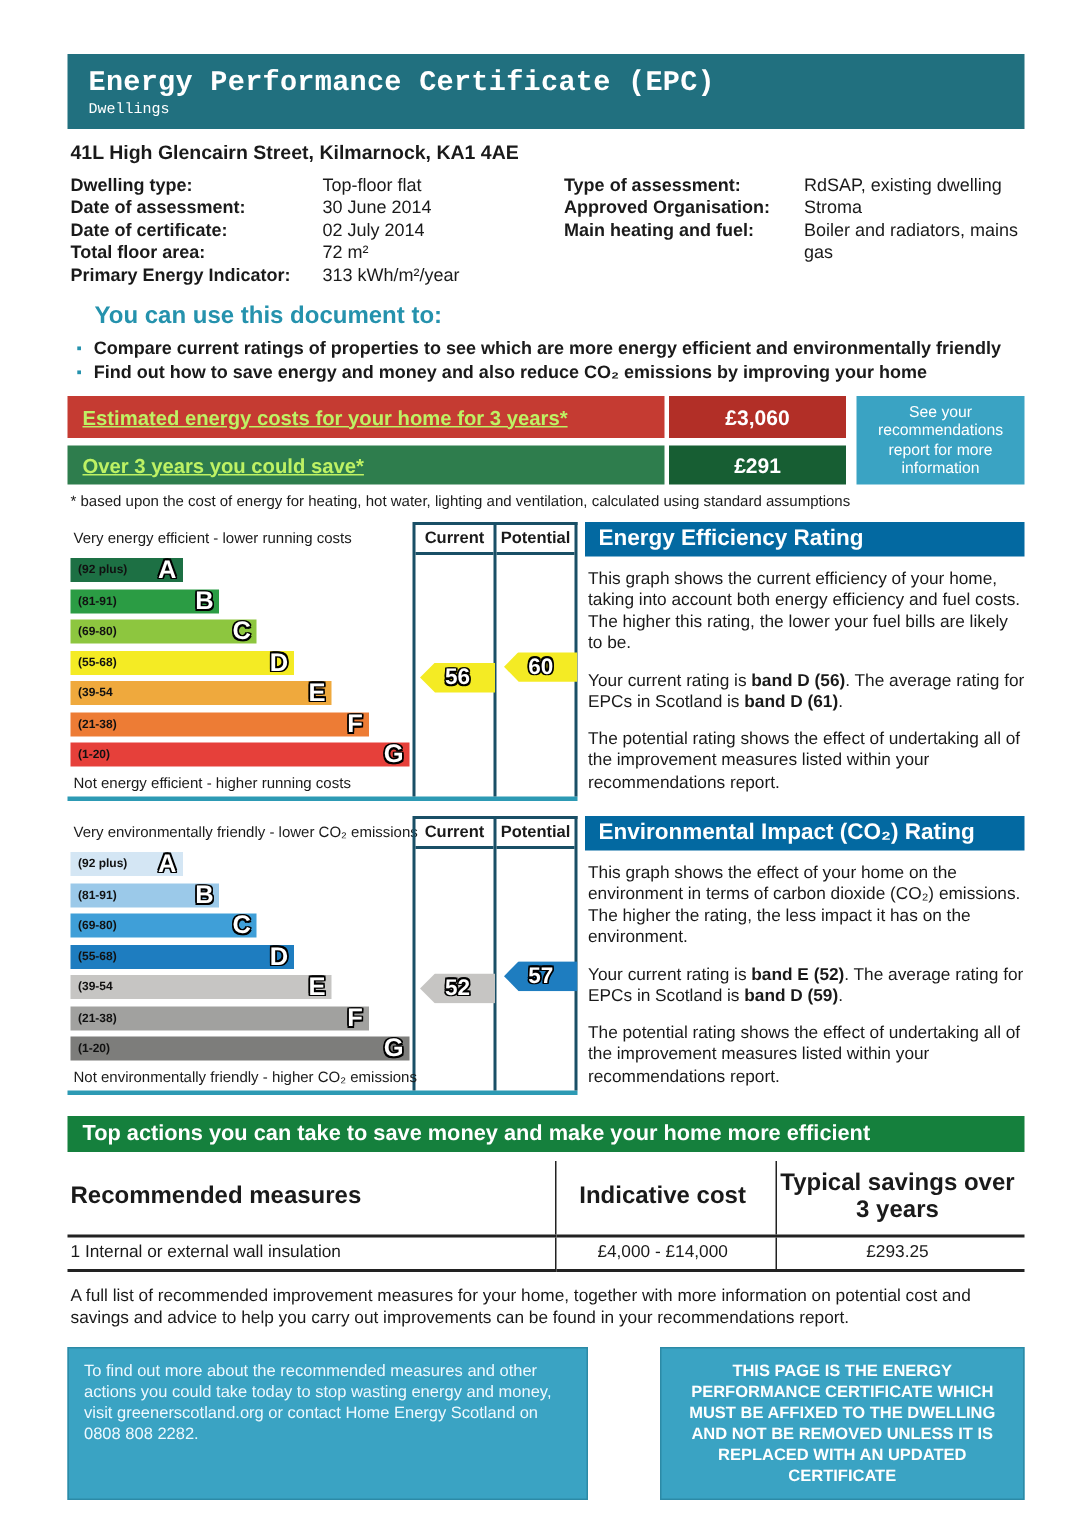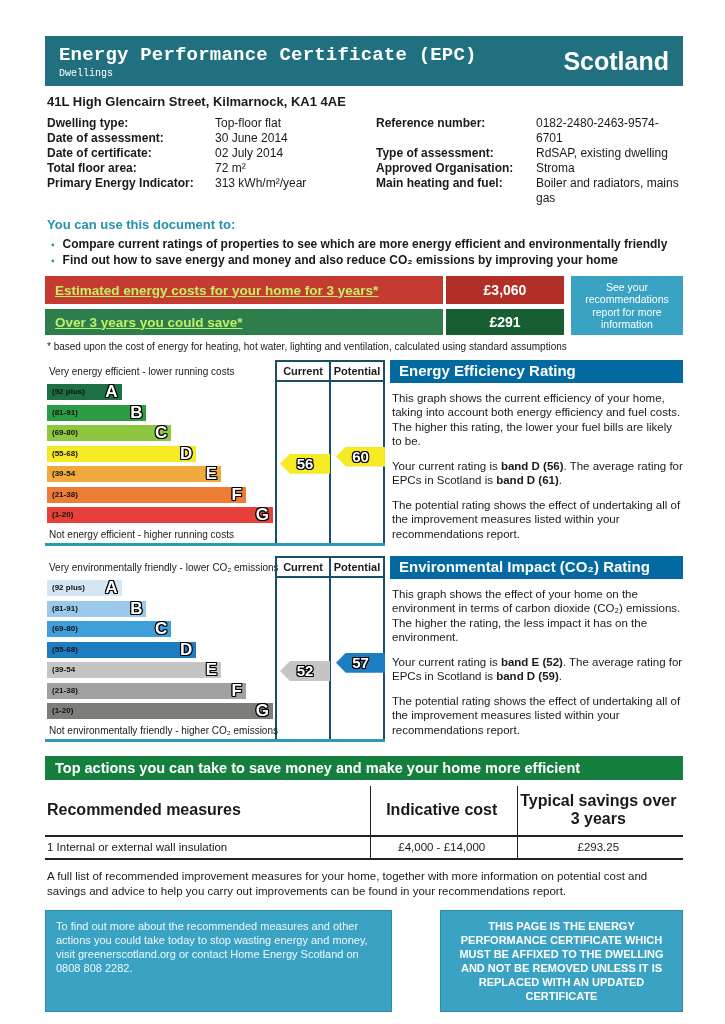--- a/index.html
+++ b/index.html
@@ -18,21 +18,21 @@
   
   .details { display:flex; font-size:12px; line-height:15px; margin-left:2px; }
   .dcol-left { width:330px; }
   .dcol-right { width:308px; }
   .drow { display:flex; }
   .dlabel { font-weight:bold; }
   .dcol-left .dlabel { width:168px; flex:none; }
   .dcol-right .dlabel { width:160px; flex:none; }
   .dvalue { flex:1; }
 
-  .usage-head { color:#2592ad; font-weight:bold; font-size:13px; margin:11px 0 5px 2px; }
+  .usage-head { color:#2592ad; font-weight:bold; font-size:16px; margin:11px 0 5px 18px; }
   .bullet-row { display:flex; margin:1px 0 1px 6px; font-size:12px; font-weight:bold; line-height:15px; }
   .bullet-mark { color:#2592ad; margin-right:8px; font-size:10px; line-height:15px; }
 
   
   .costs { display:flex; margin-top:8px; }
   .cost-rows { flex:1; display:flex; flex-direction:column; }
   .cost-row { display:flex; height:28px; margin-bottom:5px; }
   .cost-row:last-child { height:26px; margin-bottom:0; }
   .cost-label { flex:1; color:#bef264; font-weight:bold; font-size:13.5px; display:flex; align-items:center; padding:1px 10px;text-decoration:underline; }
   .cost-value { width:118px; margin-left:3px; color:#fff; font-weight:bold; font-size:14px; display:flex; align-items:center; justify-content:center; }
@@ -81,21 +81,20 @@
 </head>
 <body>
 
 <div class="page">
 
   <div class="masthead">
     <div class="mast-left">
       <div class="mast-title">Energy Performance Certificate (EPC)</div>
       <div class="mast-sub">Dwellings</div>
     </div>
-    <div class="mast-region">Scotland</div>
   </div>
 
   <div class="address">41L High Glencairn Street, Kilmarnock, KA1 4AE</div>
 
   <div class="details">
     <div class="dcol-left">
       <div class="drow">
           <span class="dlabel">Dwelling type:</span>
           <span class="dvalue">Top-floor flat</span>
         </div>
@@ -110,24 +109,20 @@
       <div class="drow">
           <span class="dlabel">Total floor area:</span>
           <span class="dvalue">72 m²</span>
         </div>
       <div class="drow">
           <span class="dlabel">Primary Energy Indicator:</span>
           <span class="dvalue">313 kWh/m²/year</span>
         </div>
     </div>
     <div class="dcol-right">
-      <div class="drow">
-          <span class="dlabel">Reference number:</span>
-          <span class="dvalue">0182-2480-2463-9574-6701</span>
-        </div>
       <div class="drow">
           <span class="dlabel">Type of assessment:</span>
           <span class="dvalue">RdSAP, existing dwelling</span>
         </div>
       <div class="drow">
           <span class="dlabel">Approved Organisation:</span>
           <span class="dvalue">Stroma</span>
         </div>
       <div class="drow">
           <span class="dlabel">Main heating and fuel:</span>

